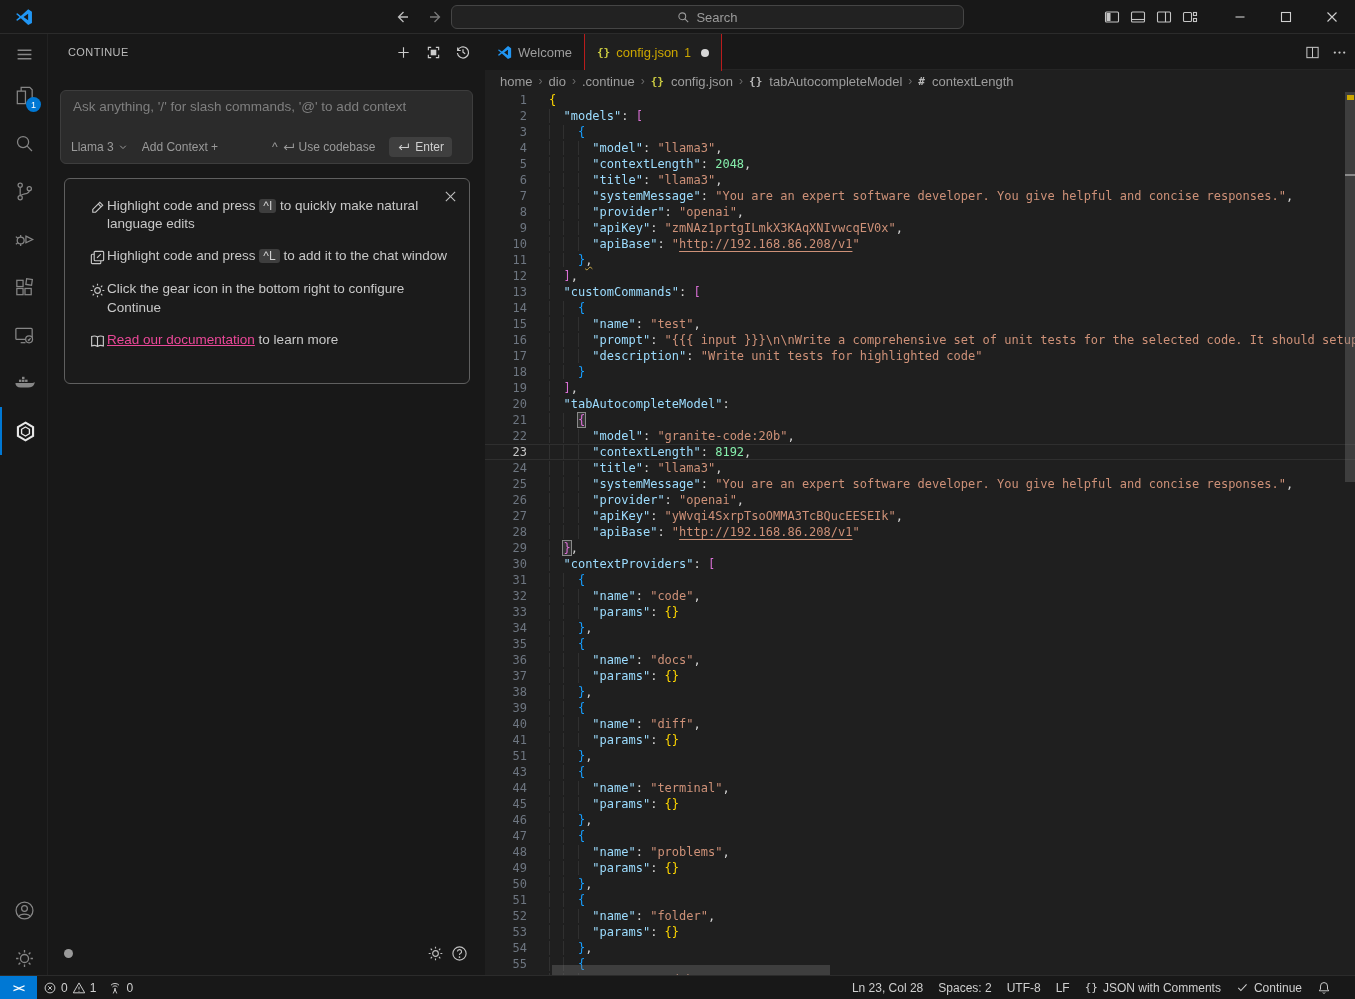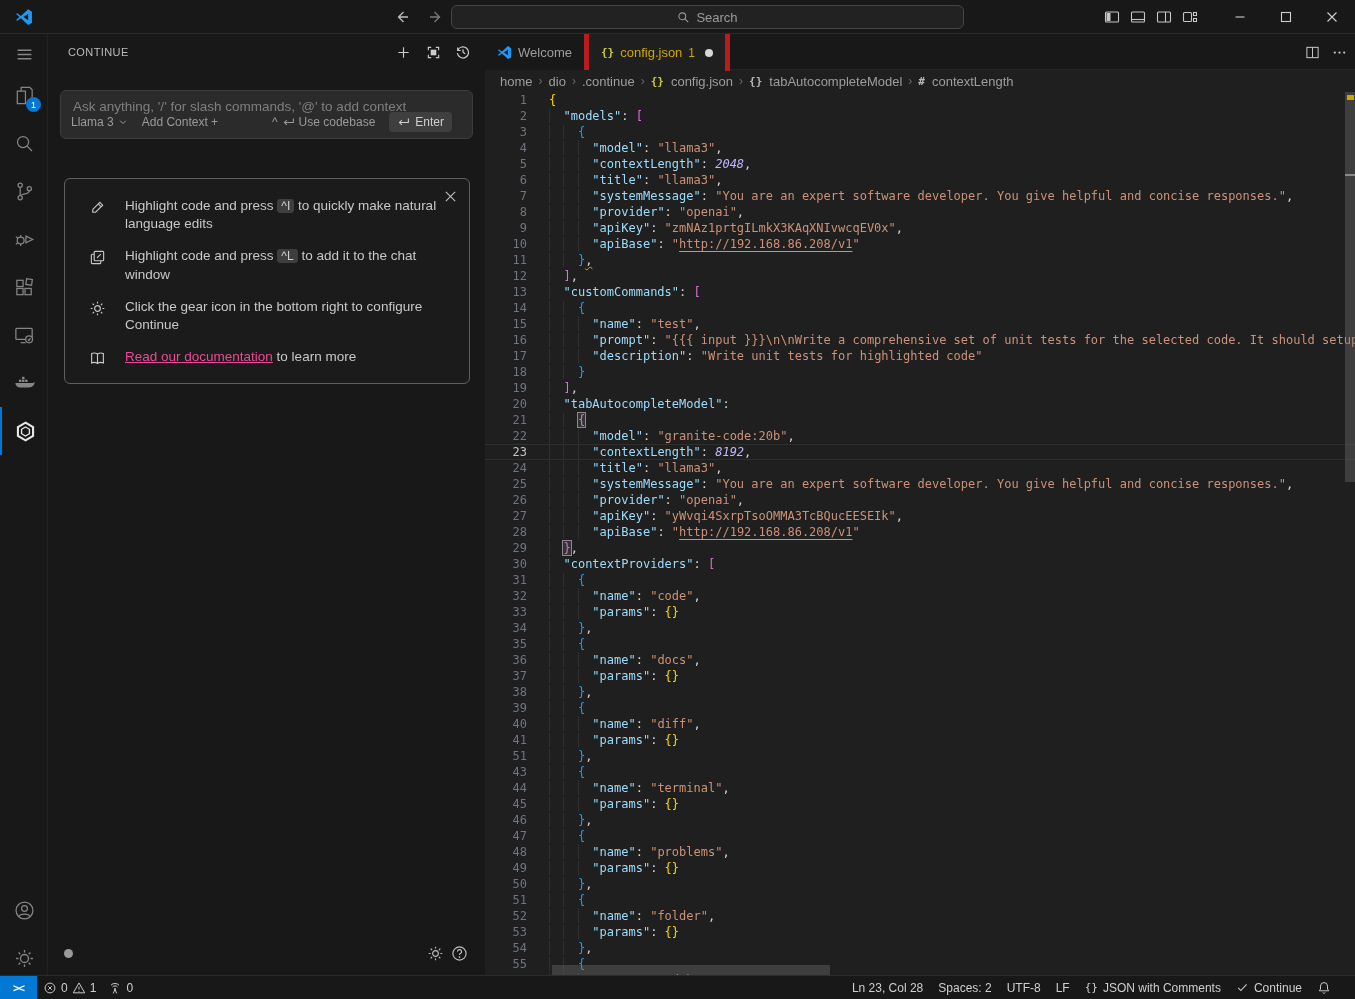--- a/index.html
+++ b/index.html
@@ -32,54 +32,54 @@
   .ab-badge { position:absolute; right:7px; bottom:7px; min-width:15px; height:15px; border-radius:50%;
     background:#0078d4; color:#fff; font-size:9px; display:flex; align-items:center; justify-content:center; }
 
   
   .sidebar { position:absolute; top:34px; left:48px; width:437px; height:941px; background:#181818; }
   .sb-header { height:36px; display:flex; align-items:center; padding:0 12px 0 20px; }
   .sb-title { font-size:11px; letter-spacing:.4px; color:#bbbbbb; flex:1; }
   .sb-hicons { display:flex; gap:10px; color:#cccccc; }
   .sb-hbtn { width:20px; height:20px; display:flex; align-items:center; justify-content:center; }
 
-  .chatbox { position:absolute; left:12px; right:12px; top:56px; height:49px;
+  .chatbox { position:absolute; left:12px; right:12px; top:56px; height:74px;
     background:#2b2b2b; border:1px solid #3d3d3d; border-radius:6px; padding:8px 12px 6px; }
   .chat-ph { color:#7f7f7f; font-size:13.5px; }
   .chat-row { position:absolute; left:10px; right:20px; bottom:6px; display:flex; align-items:center;
     font-size:12px; color:#9a9a9a; gap:14px; }
   .chat-model { display:flex; align-items:center; gap:4px; }
   .chat-spacer { flex:1; }
   .chat-codebase { display:flex; align-items:center; gap:4px; }
   .enter-btn { background:#3f3f3f; border-radius:4px; padding:3px 8px; color:#cfcfcf;
     display:flex; align-items:center; gap:5px; }
 
   .tips { position:absolute; left:16px; width:406px; top:144px; height:206px;
     border:1px solid #5f5f5f; border-radius:6px; background:#1b1b1b; padding:18px 16px 0 24px; }
   .tips-close { position:absolute; top:8px; right:10px; width:18px; height:18px; color:#bdbdbd;
     display:flex; align-items:center; justify-content:center; }
-  .tip { display:flex; gap:18px; margin-bottom:14px; color:#c8c8c8; font-size:13.5px; line-height:1.35; }
+  .tip { display:flex; margin-bottom:14px; color:#c8c8c8; font-size:13.5px; line-height:1.35; }
   .tip-icon { flex:0 0 18px; padding-top:2px; color:#c8c8c8; }
   .kbd { background:#3e3e3e; border-radius:3px; padding:0 4px; font-size:12px; color:#d0d0d0; }
   .kbd:empty { display:none; }
   .tip-link { color:#ec4899; text-decoration:underline; }
   .tip-link:empty { display:none; }
 
   .sb-footer { position:absolute; left:16px; right:14px; bottom:10px; height:24px;
     display:flex; align-items:center; }
   .sb-dot { width:9px; height:9px; border-radius:50%; background:#9a9a9a; }
   .sb-fspacer { flex:1; }
   .sb-fbtn { width:24px; height:24px; display:flex; align-items:center; justify-content:center; color:#c0c0c0; }
 
   
   .editor { position:absolute; top:34px; left:485px; width:870px; height:941px; background:#1f1f1f; }
   .tabbar { position:absolute; top:0; left:0; right:0; height:36px; background:#181818;
     border-bottom:1px solid #252525; display:flex; }
   .tab { height:36px; display:flex; align-items:center; gap:6px; padding:0 12px;
-    border-right:5px solid #b91c1c; font-size:13px; color:#9d9d9d; background:#181818; }
+    border-right:1px solid #b91c1c; font-size:13px; color:#9d9d9d; background:#181818; }
   .tab.active { background:#1f1f1f; color:#ffffff; height:37px; position:relative; z-index:2; }
   .tab-braces { font-family:"DejaVu Sans Mono", monospace; font-size:11px; font-weight:bold; color:#cbcb41; }
   .tab-warnname { color:#cca700; }
   .tab-badge { color:#cca700; font-size:12px; }
   .tab-dot { width:8px; height:8px; border-radius:50%; background:#d7d7d7; margin-left:4px; }
   .editor-actions { position:absolute; right:8px; top:0; height:36px; display:flex; align-items:center; gap:12px; color:#c5c5c5; }
 
   .breadcrumbs { position:absolute; top:36px; left:0; right:0; height:22px; background:#1f1f1f;
     display:flex; align-items:center; padding-left:15px; font-size:13px; color:#9d9d9d; gap:3px; }
   .bc-sep { color:#6a6a6a; font-size:12px; padding:0 3px; }
@@ -90,21 +90,21 @@
   .code-area { position:absolute; top:58px; left:0; right:0; bottom:0; overflow:hidden;
     font-family:"DejaVu Sans Mono", monospace; font-size:12px; line-height:16px; }
   .code-line { height:16px; white-space:pre; width:max-content; min-width:100%; }
   .code-line.cur { box-shadow: inset 0 1px 0 #2f2f2f, inset 0 -1px 0 #2f2f2f; }
   .ln { display:inline-block; width:42px; text-align:right; color:#6e7681; }
   .code-line.cur .ln { color:#c6c6c6; }
   .lc { padding-left:22px; }
   .tok-w  { background-image:repeating-linear-gradient(to right,#303030 0,#303030 1px,transparent 1px,transparent 2ch); }
   .tok-k  { color:#9cdcfe; }
   .tok-s  { color:#ce9178; }
-  .tok-n  { color:#c4b5fd;font-style:italic; }
+  .tok-n  { color:#86efac; }
   .tok-pn { color:#d4d4d4; }
   .tok-b1 { color:#ffd700; }
   .tok-b2 { color:#da70d6; }
   .tok-b3 { color:#179fff; }
   .tok-bm { color:#da70d6; outline:1px solid #8a8a8a; background:rgba(110,110,110,.25); }
   .tok-lk { color:#ce9178; text-decoration:underline; text-underline-offset:3px; }
   .tok-warn { color:#d4d4d4; text-decoration:underline wavy #c9a845 1px; text-underline-offset:2px; }
 
   .vscroll { position:absolute; top:58px; right:0; width:10px; bottom:0; }
   .vthumb { position:absolute; top:0; left:0; width:10px; height:390px; background:rgba(121,121,121,.35); }

